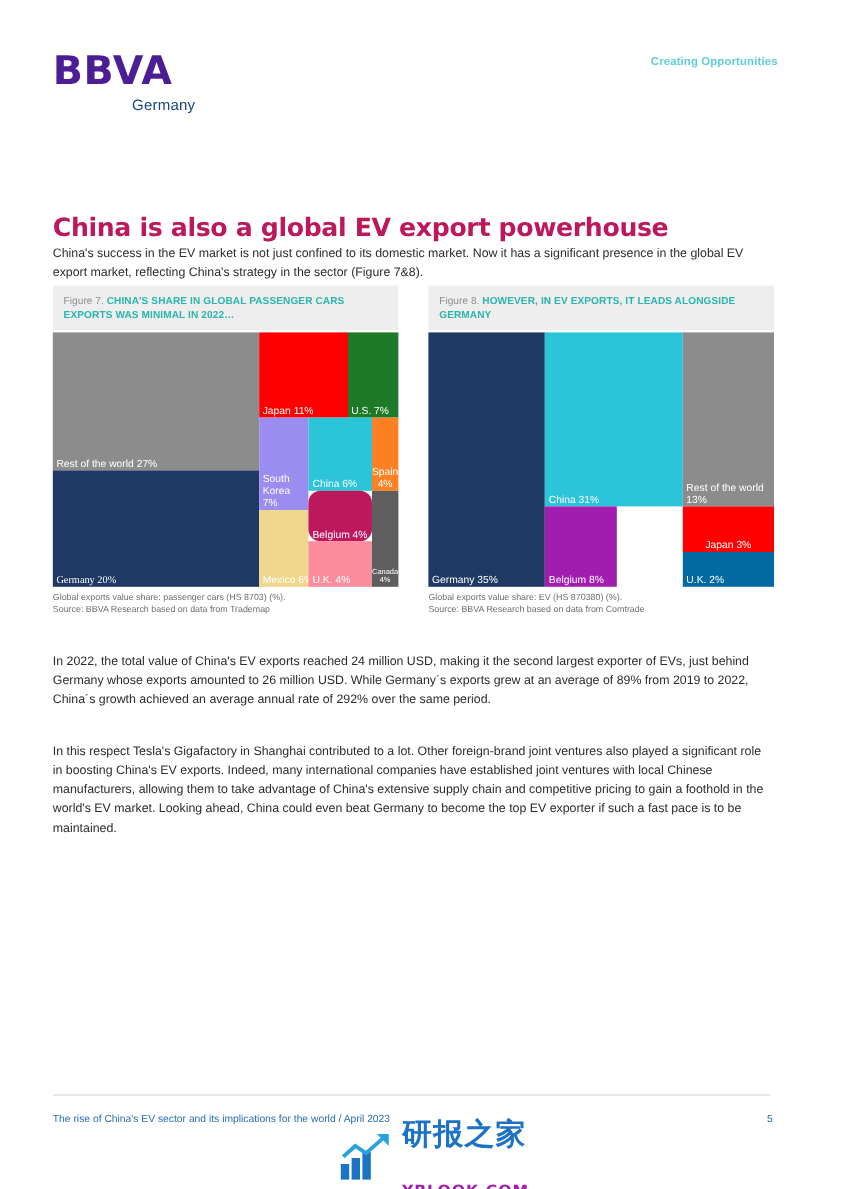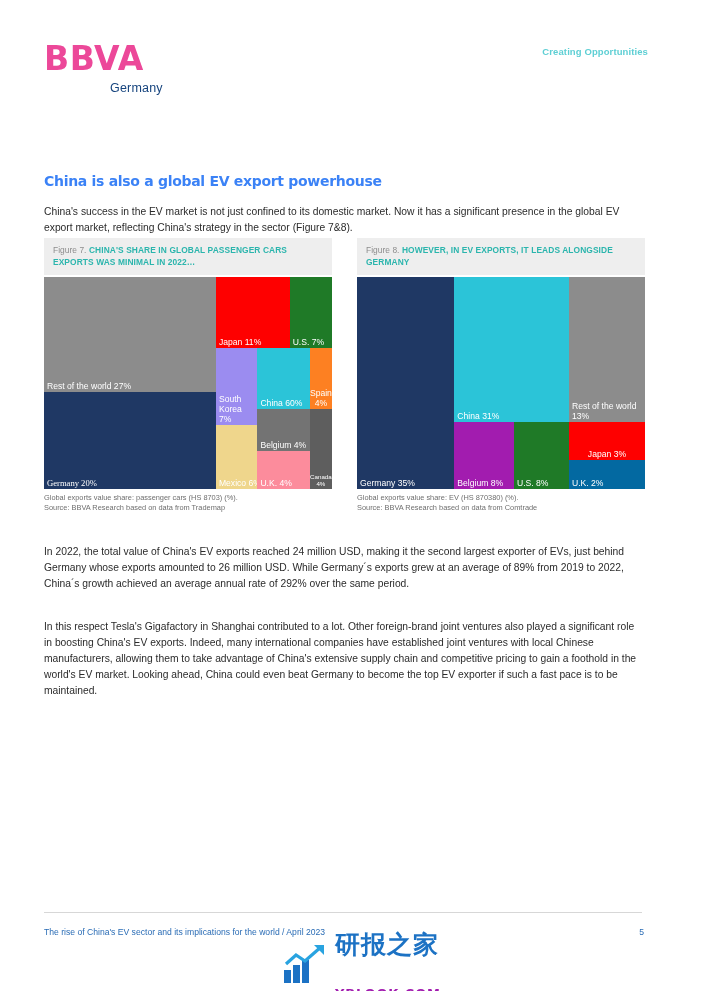--- a/index.html
+++ b/index.html
@@ -24,21 +24,21 @@
   }
   #logo-block {
     position: absolute;
     left: 44px; top: 42px;
   }
   #bbva-wordmark {
     font-family: "DejaVu Sans", sans-serif;
     font-size: 33px;
     font-weight: 700;
     letter-spacing: 0.5px;
-    color: #ec4899;
+    color: #4c1d95;
     line-height: 1;
   }
   #bbva-research {
     position: absolute;
     left: 66px; top: 39px;
     font-size: 12.5px;
     color: #16447e;
     letter-spacing: 0.2px;
     white-space: nowrap;
   }
@@ -50,23 +50,23 @@
     color: #5ecfd4;
     letter-spacing: 0.1px;
   }
 
   
   #page-title {
     position: absolute;
     left: 44px; top: 164px;
     width: 600px;
     font-family: "DejaVu Sans", sans-serif;
-    font-size: 14px;
-    font-weight: 700;
-    color: #3b82f6;
+    font-size: 21px;
+    font-weight: 700;
+    color: #be185d;
     letter-spacing: -0.3px;
   }
   #intro-paragraph {
     position: absolute;
     left: 44px; top: 194px;
     width: 590px;
     font-size: 10.3px;
     line-height: 15.5px;
     color: #2b2b2b;
   }
@@ -240,29 +240,29 @@
       <div class="cell" style="left: 59.7%; top: 0%; width: 25.6%; height: 33.5%; background: rgb(254, 0, 0);">
         <span class="cell-label">Japan 11%</span>
       </div>
       <div class="cell" style="left: 85.3%; top: 0%; width: 14.7%; height: 33.5%; background: rgb(31, 122, 39);">
         <span class="cell-label">U.S. 7%</span>
       </div>
       <div class="cell" style="left: 59.7%; top: 33.5%; width: 14.4%; height: 36.4%; background: rgb(155, 140, 240);">
         <span class="cell-label wrap">South Korea 7%</span>
       </div>
       <div class="cell" style="left: 74.1%; top: 33.5%; width: 18.2%; height: 28.7%; background: rgb(43, 196, 216);">
-        <span class="cell-label">China 60%</span>
+        <span class="cell-label">China 6%</span>
       </div>
       <div class="cell" style="left: 92.3%; top: 33.5%; width: 7.7%; height: 28.7%; background: rgb(253, 128, 34);">
         <span class="cell-label centered">Spain 4%</span>
       </div>
       <div class="cell" style="left: 59.7%; top: 69.9%; width: 14.4%; height: 30.1%; background: rgb(239, 214, 140);">
         <span class="cell-label">Mexico 6%</span>
       </div>
-      <div class="cell" style="left: 74.1%; top: 62.2%; width: 18.2%; height: 19.8%; background: #737373;">
+      <div class="cell" style="left: 74.1%; top: 62.2%; width: 18.2%; height: 19.8%; background: #be185d; border-radius: 10px;">
         <span class="cell-label">Belgium 4%</span>
       </div>
       <div class="cell" style="left: 74.1%; top: 82%; width: 18.2%; height: 18%; background: rgb(252, 140, 156);">
         <span class="cell-label">U.K. 4%</span>
       </div>
       <div class="cell" style="left: 92.3%; top: 62.2%; width: 7.7%; height: 37.8%; background: rgb(94, 94, 94);">
         <span class="cell-label small">Canada 4%</span>
       </div>
     </div>
   <div class="figure-note">
@@ -283,23 +283,20 @@
         <span class="cell-label">Germany 35%</span>
       </div>
       <div class="cell" style="left: 33.8%; top: 0%; width: 39.8%; height: 68.5%; background: rgb(43, 196, 216);">
         <span class="cell-label">China 31%</span>
       </div>
       <div class="cell" style="left: 73.6%; top: 0%; width: 26.4%; height: 68.5%; background: rgb(140, 140, 140);">
         <span class="cell-label wrap">Rest of the world 13%</span>
       </div>
       <div class="cell" style="left: 33.8%; top: 68.5%; width: 20.7%; height: 31.5%; background: #a21caf;">
         <span class="cell-label">Belgium 8%</span>
-      </div>
-      <div class="cell" style="left: 54.5%; top: 68.5%; width: 19.1%; height: 31.5%; background: rgb(31, 122, 39);">
-        <span class="cell-label">U.S. 8%</span>
       </div>
       <div class="cell" style="left: 73.6%; top: 68.5%; width: 26.4%; height: 18%; background: rgb(254, 0, 0);">
         <span class="cell-label centered">Japan 3%</span>
       </div>
       <div class="cell" style="left: 73.6%; top: 86.5%; width: 26.4%; height: 13.5%; background: #0369a1;">
         <span class="cell-label">U.K. 2%</span>
       </div>
     </div>
   <div class="figure-note">
     <div>Global exports value share: EV (HS 870380) (%).</div>

